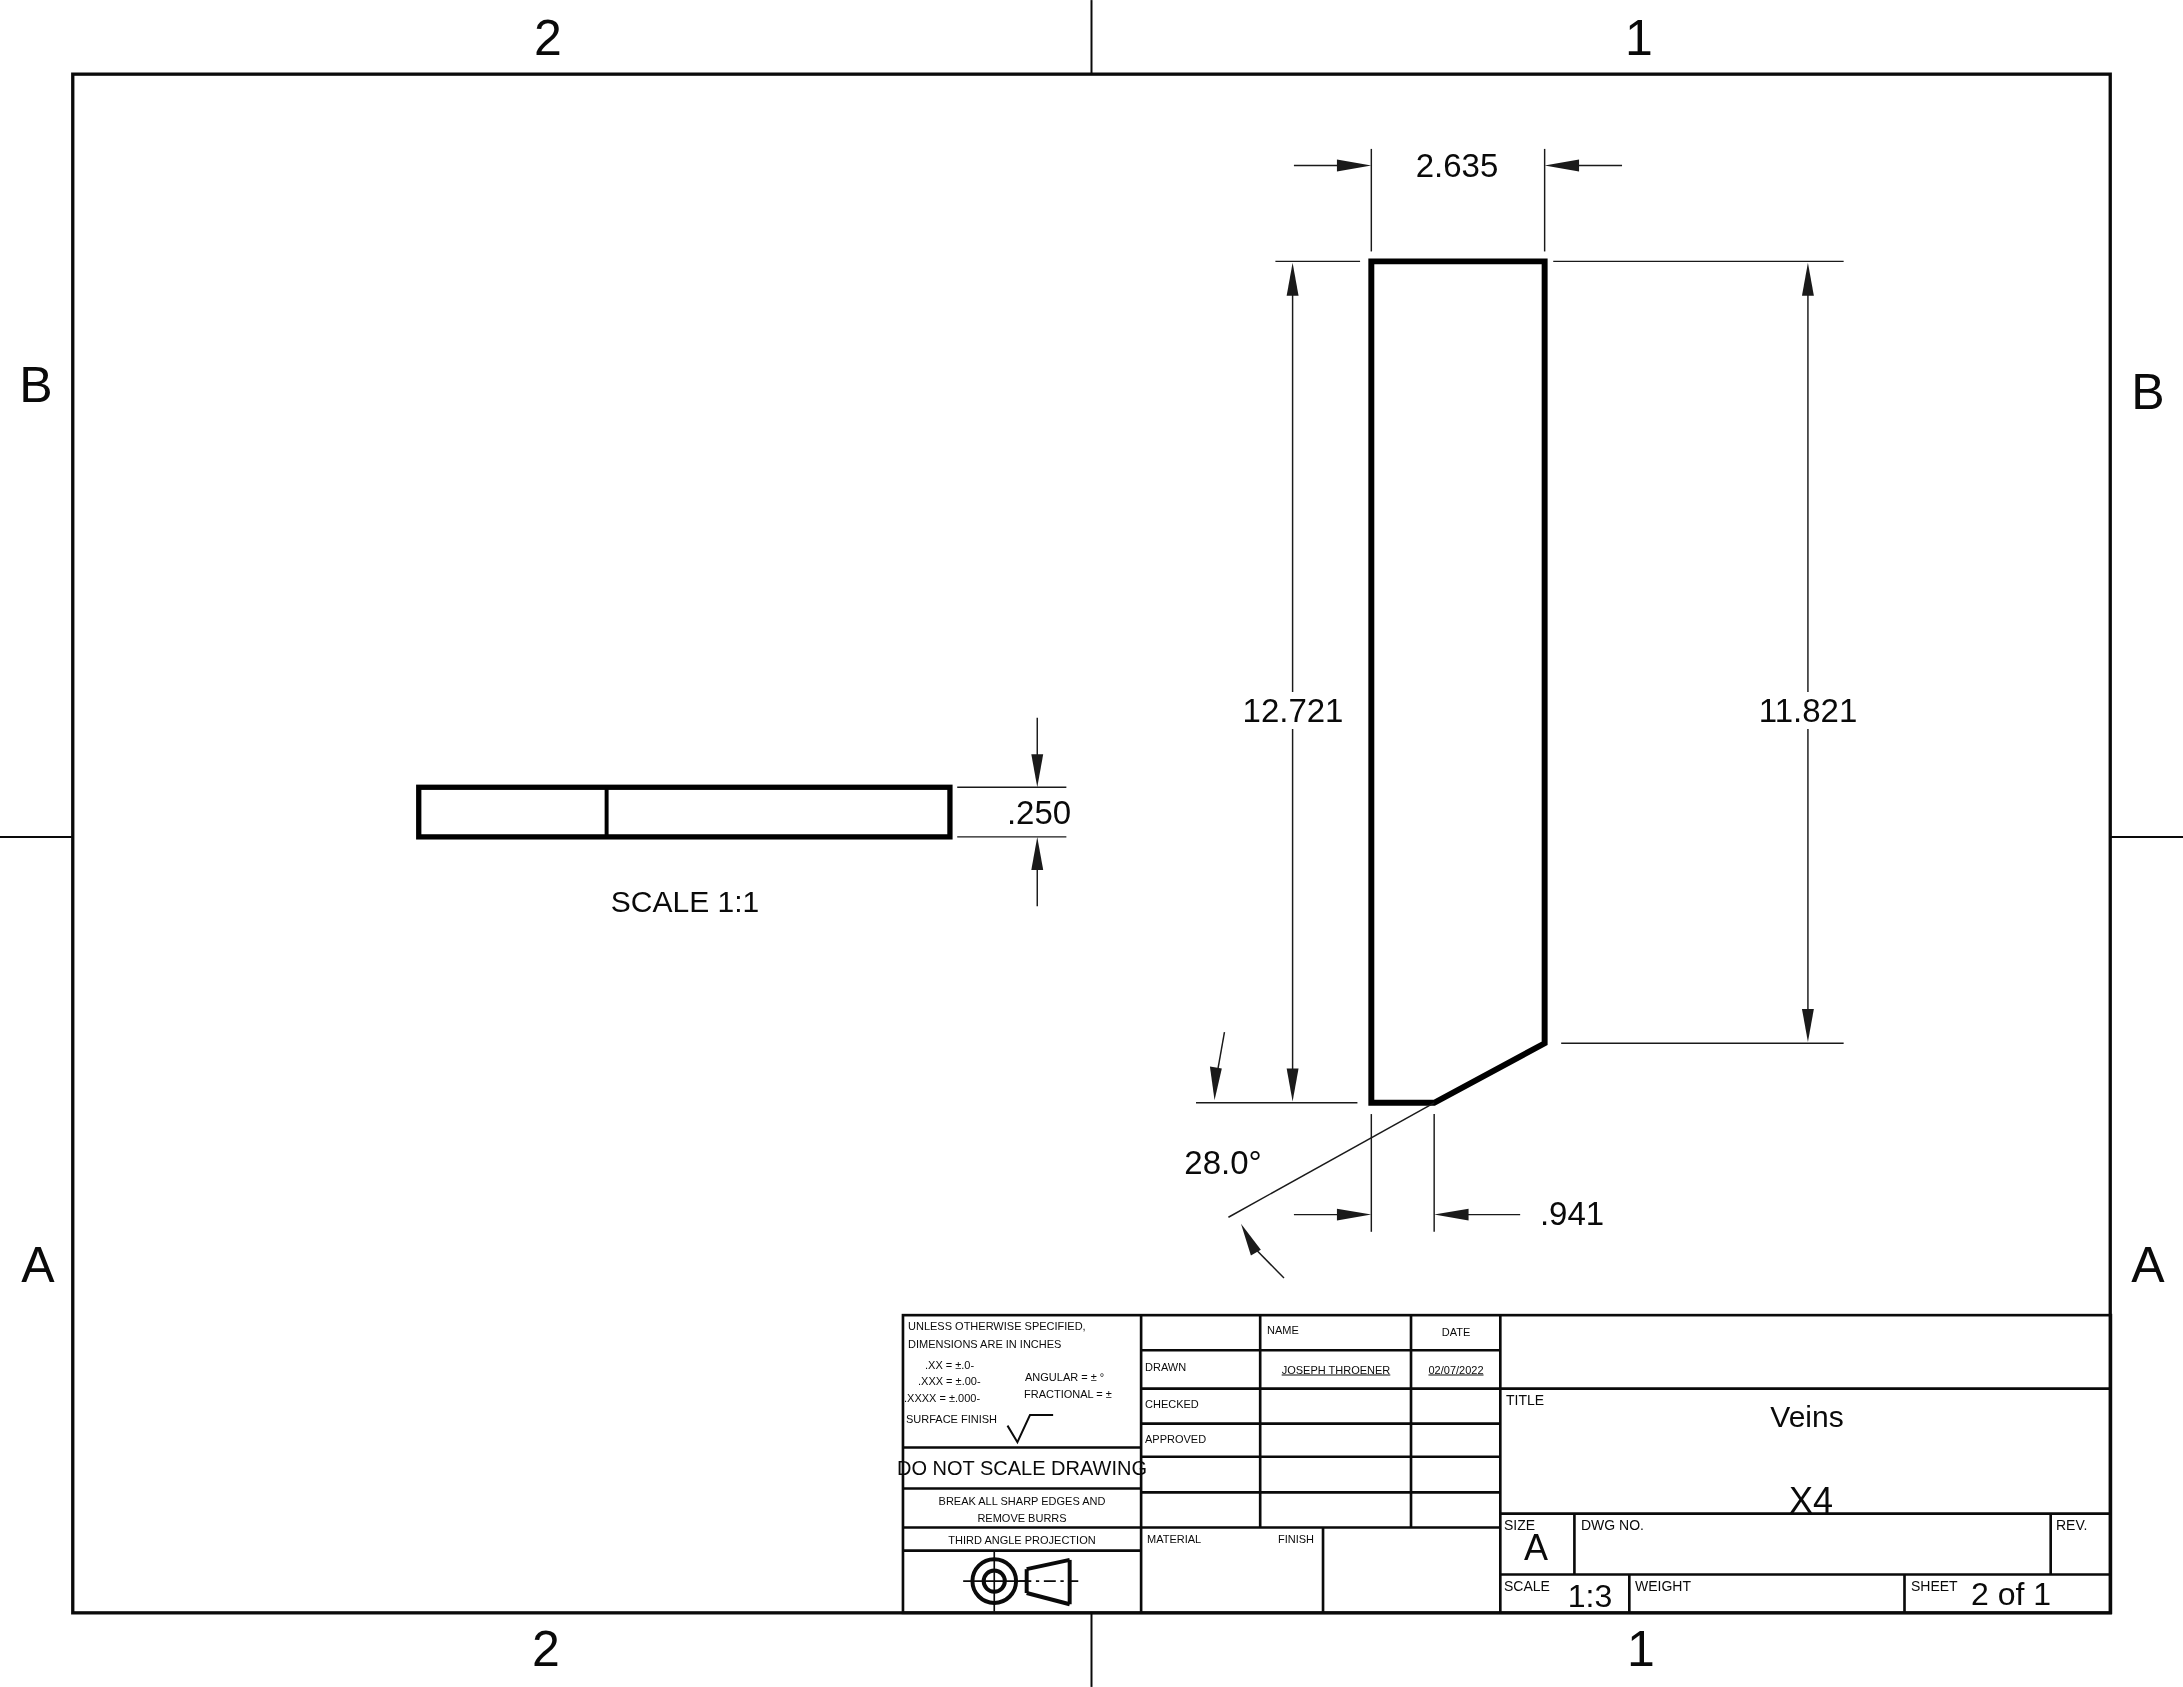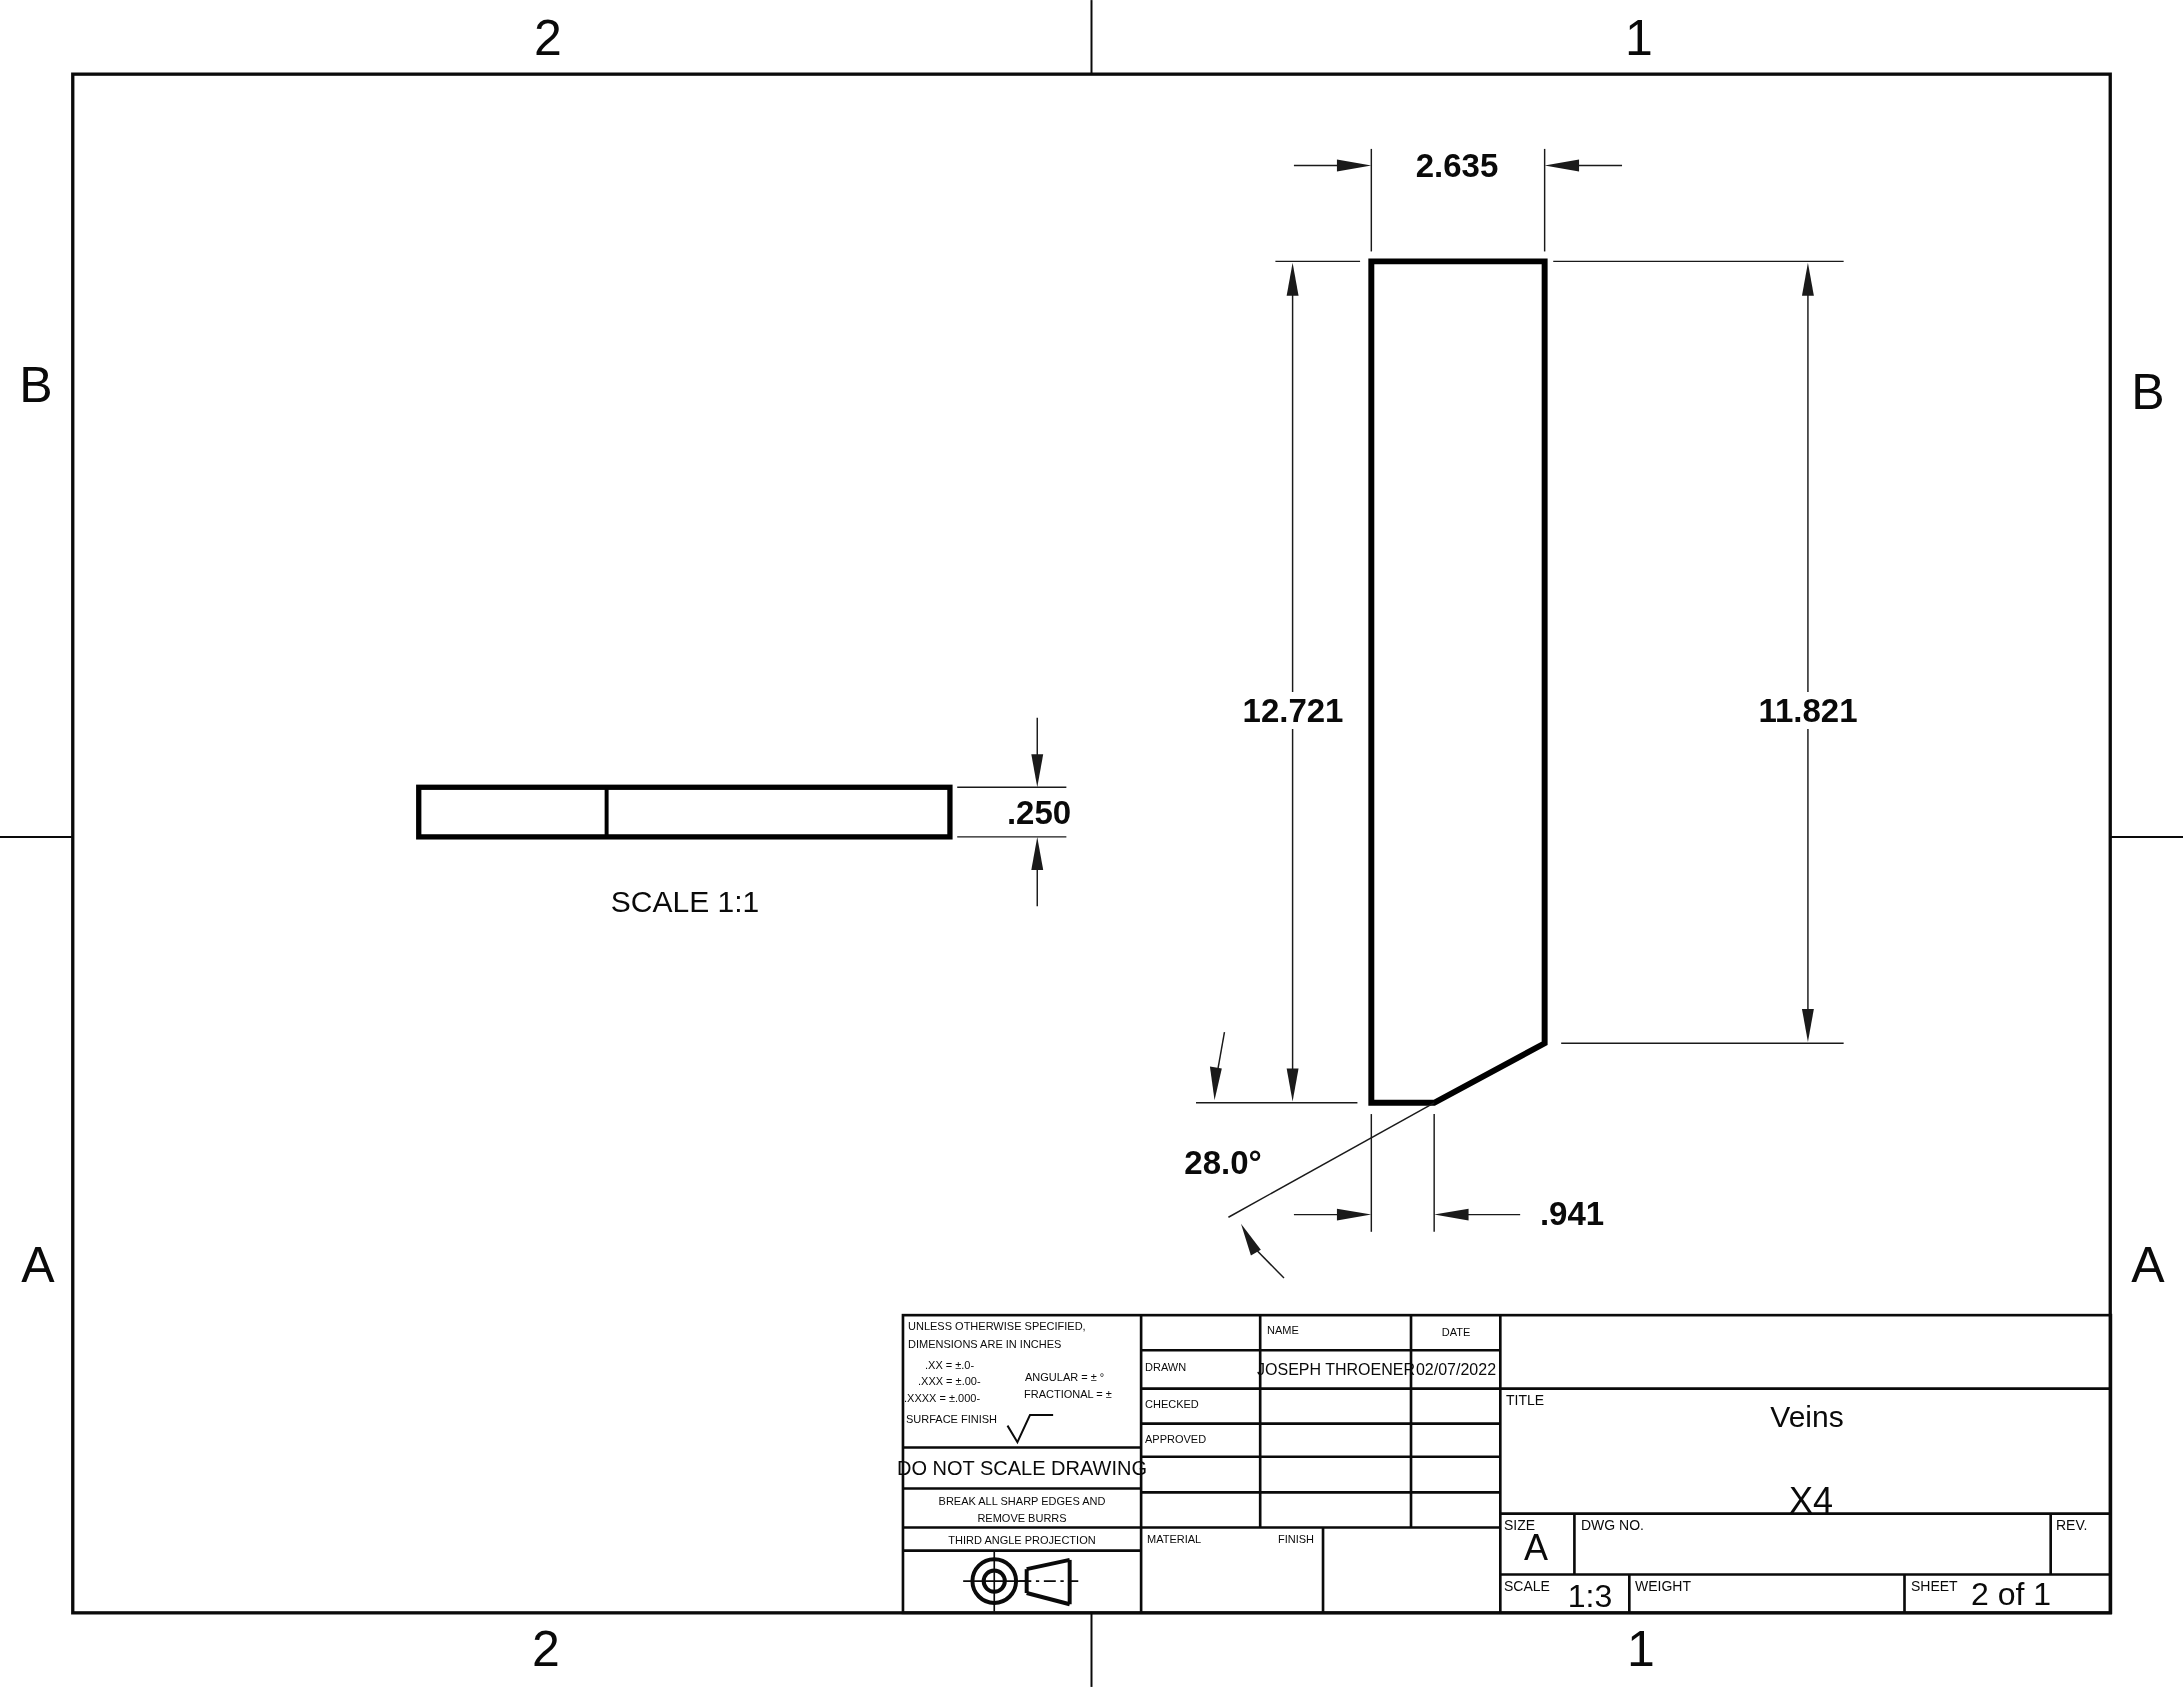--- a/index.html
+++ b/index.html
@@ -13,25 +13,25 @@
   #linework{position:absolute;left:0;top:0;width:2183px;height:1687px;}
   .txt{
     position:absolute;
     color:#0a0a0a;
     white-space:nowrap;
     line-height:1;
     font-family:"Liberation Sans", sans-serif;
   }
   .c{transform:translate(-50%,-50%);}
   .zone{font-size:50px;}
-  .dim{font-size:33px;font-weight:bold;}
+  .dim{font-size:33px;}
   .viewlbl{font-size:30px;}
   .lbl{font-size:11px;}
   .lbl-sm{font-size:14px;}
-  .lbl-xs{font-size:16px;}
+  .lbl-xs{font-size:11px;text-decoration:underline;}
   .dnsd{font-size:20px;}
   .title-big{font-size:30px;}
   .subtitle-big{font-size:36px;margin-top:12px;}
   .size-big{font-size:36px;}
   .num-mid{font-size:32px;}
 </style>
 </head>
 <body>
 
 <div id="sheet">

